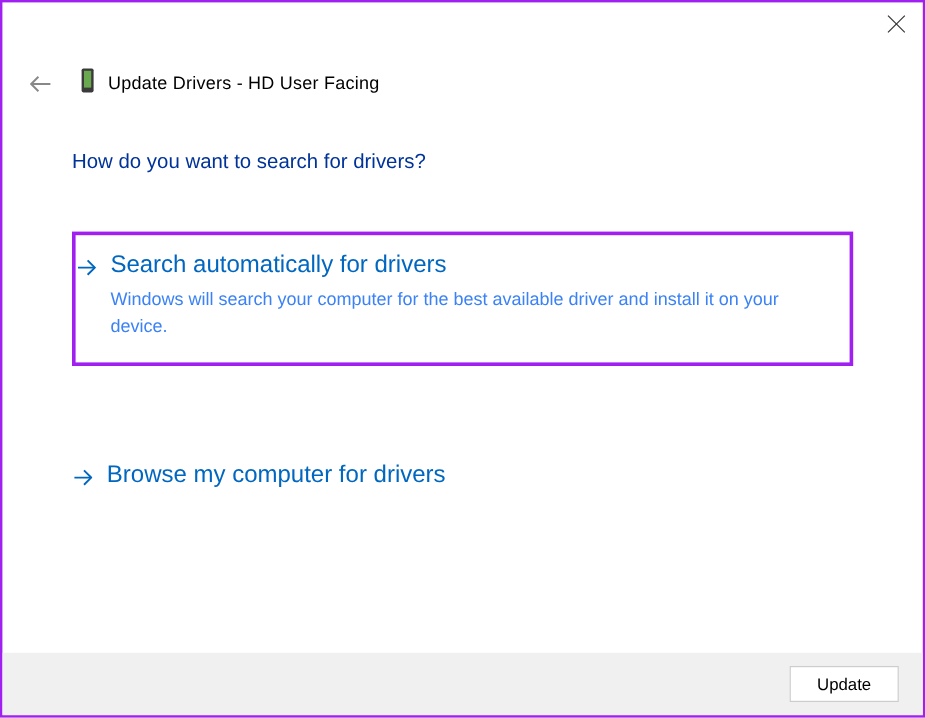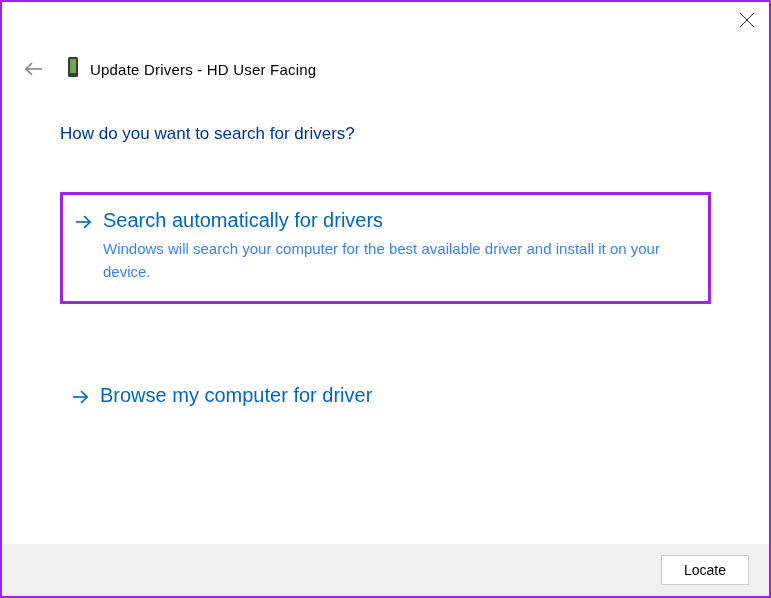--- a/index.html
+++ b/index.html
@@ -8,21 +8,21 @@
     .titlebar { height:40px; display:flex; align-items:center; justify-content:flex-end; padding-right:14px; }
     .close-icon { width:16px; height:16px; stroke:#333; stroke-width:1; cursor:pointer; }
     .navrow { display:flex; align-items:center; margin-top:14px; padding-left:20px;text-align:center; }
     .back-btn { width:24px; height:24px; display:flex; align-items:center; justify-content:center; cursor:pointer; }
     .back-btn svg { stroke:#888; stroke-width:1.6; }
     .device-icon { margin-left:20px; width:14px; height:22px; }
     .window-title { margin-left:10px; font-size:15px; color:#000; letter-spacing:0.2px; }
     .content { padding:42px 58px 0 58px; }
     .prompt { font-size:17px; color:#003399; font-weight:400; }
     .option-container { margin-top:48px; }
-    .option { padding:16px 22px 18px 12px; cursor:pointer; }
+    .option { padding:16px 22px 18px 1px; cursor:pointer; }
     .highlighted { border:3px solid #a020f0; }
     .option-head { display:flex; align-items:center; }
     .arrow-right { width:16px; height:16px; }
     .arrow-right svg { stroke:#0067c0; stroke-width:1.6; }
     .option-title { margin-left:12px; margin-top:-2px; font-size:20px; color:#0067c0; font-weight:400; }
     .option-desc { margin-left:28px; margin-top:6px; font-size:15px; color:#3b82f6; line-height:1.5; max-width:560px; }
     .gap { height:66px; }
     .footer { position:absolute; bottom:0; left:0; right:0; height:52px; background:#f0f0f0; display:flex; justify-content:flex-end; align-items:center; padding-right:20px; }
     .cancel-btn { background:#fff; border:1px solid #ccc; padding:6px 22px; font-size:14px; font-family:inherit; color:#000; cursor:pointer; }
   </style>
@@ -77,24 +77,24 @@
       <div class="gap"></div>
 
       <div class="option">
         <div class="option-head">
           <span class="arrow-right">
             <svg width="16" height="16" viewBox="0 0 16 16" fill="none">
               <line x1="1" y1="8" x2="15" y2="8"></line>
                 <polyline points="9,2 15,8 9,14"></polyline>
             </svg>
           </span>
-          <span class="option-title">Browse my computer for driver</span>
+          <span class="option-title">Browse my computer for drivers</span>
         </div>
       </div>
 
     </div>
   </div>
 
   <div class="footer">
-    <button class="cancel-btn">Locate</button>
+    <button class="cancel-btn">Update</button>
   </div>
 
 </div>
 
 </body></html>

